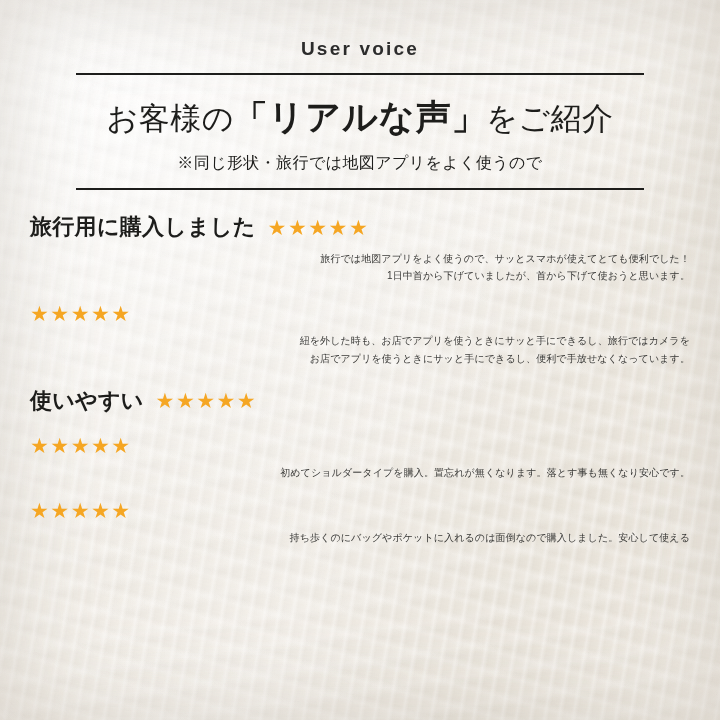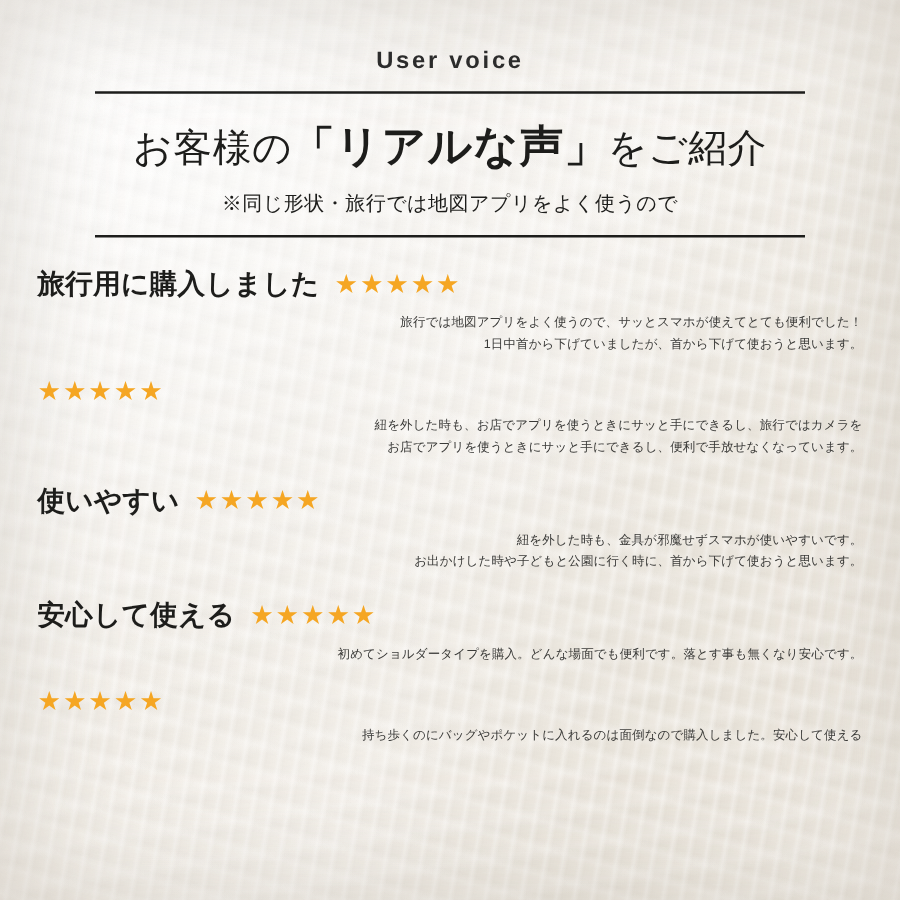--- a/index.html
+++ b/index.html
@@ -168,33 +168,28 @@
           <p>紐を外した時も、お店でアプリを使うときにサッと手にできるし、旅行ではカメラを</p>
           <p>お店でアプリを使うときにサッと手にできるし、便利で手放せなくなっています。</p>
         </div>
       </div>
 
       <div class="review">
         <div class="review-head">
           <span class="review-title">使いやすい</span>
           <span class="stars">★★★★★</span>
         </div>
-        <div class="review-body">
-          <p>紐を外した時も、金具が邪魔せずスマホが使いやすいです。</p>
-          <p>お出かけした時や子どもと公園に行く時に、首から下げて使おうと思います。</p>
-        </div>
-      </div>
-
-      <div class="review">
-        <div class="review-head">
-          <span class="review-title">安心して使える</span>
-          <span class="stars">★★★★★</span>
-        </div>
-        <div class="review-body">
-          <p>初めてショルダータイプを購入。どんな場面でも便利です。落とす事も無くなり安心です。</p>
+      </div>
+
+      <div class="review">
+        <div class="review-head">
+          <span class="stars">★★★★★</span>
+        </div>
+        <div class="review-body">
+          <p>初めてショルダータイプを購入。置忘れが無くなります。落とす事も無くなり安心です。</p>
         </div>
       </div>
 
       <div class="review">
         <div class="review-head">
           <span class="stars">★★★★★</span>
         </div>
         <div class="review-body">
           <p>持ち歩くのにバッグやポケットに入れるのは面倒なので購入しました。安心して使える</p>
         </div>

